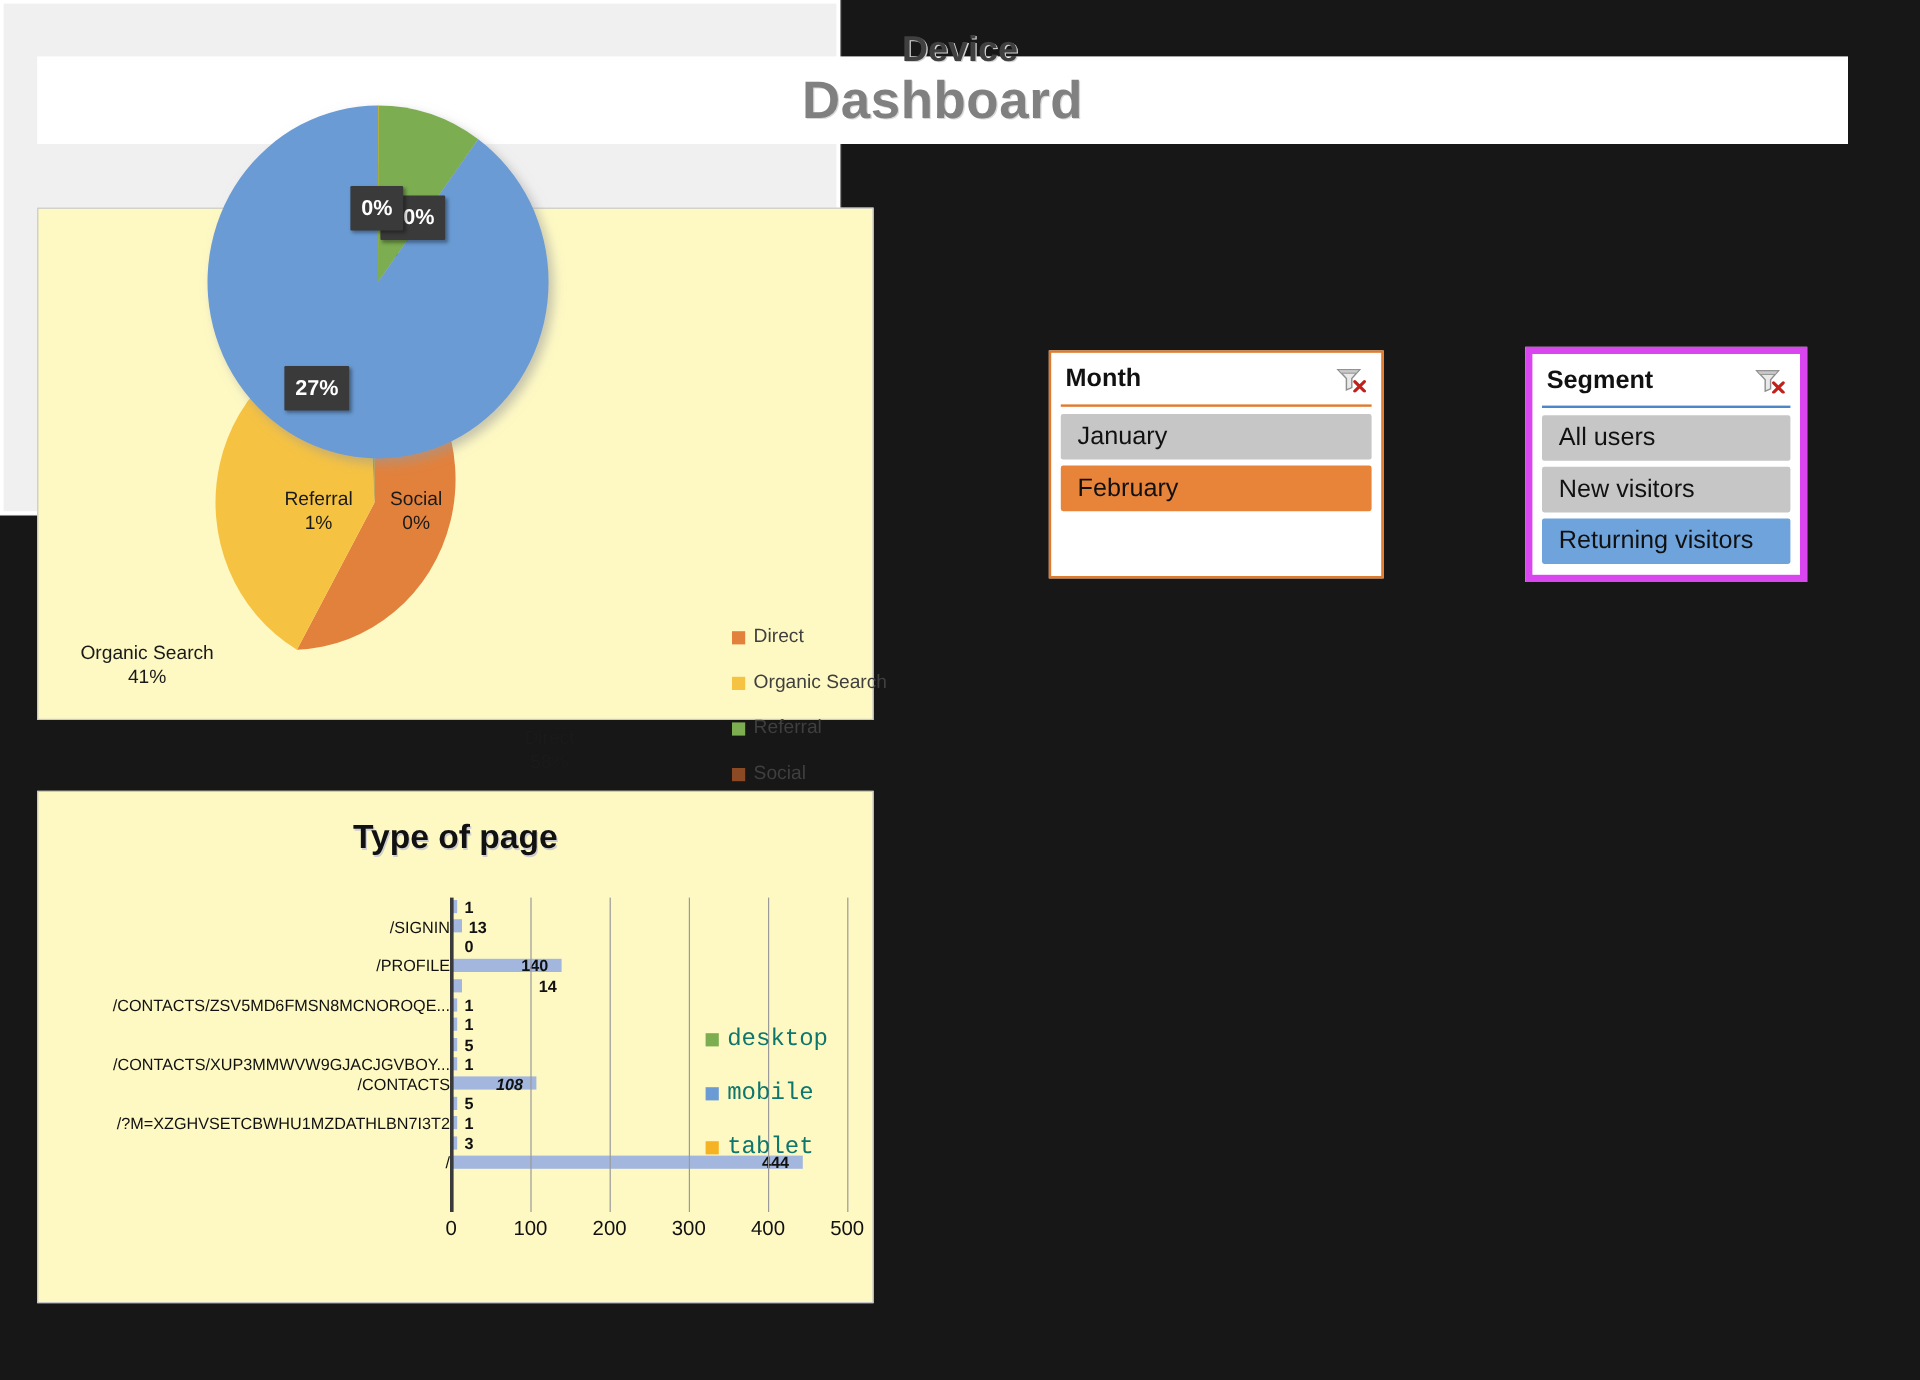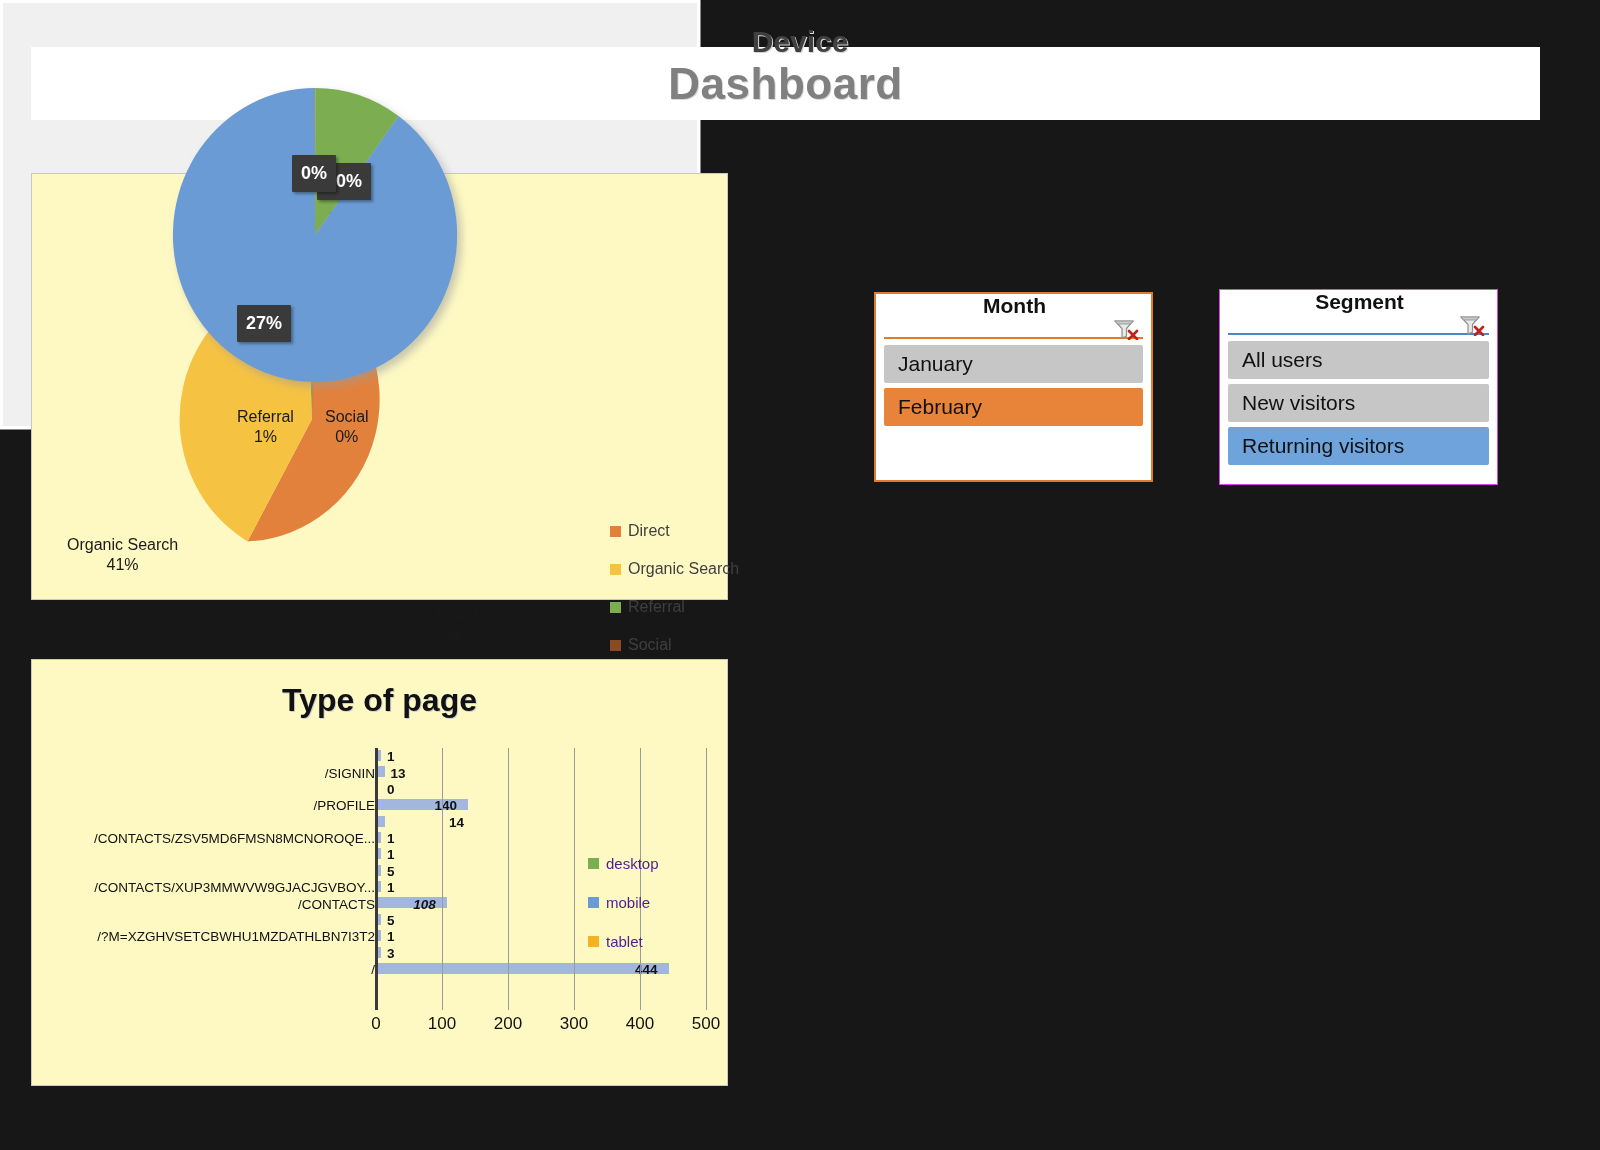--- a/index.html
+++ b/index.html
@@ -43,41 +43,41 @@
   #lbl-direct{   left:405px; top:432px; }
 
   #channel-legend{ position:absolute; left:578px; top:348px; }
   .legend-row{ display:flex; align-items:center; margin-bottom:20px; }
   .legend-swatch{ width:11px; height:11px; margin-right:7px; flex:0 0 auto; }
   .legend-label{ font-size:16px; color:#3f3f3f; white-space:nowrap; }
 
   
   .slicer{ position:absolute; background:#ffffff; }
   #month-slicer{ left:874px; top:292px; width:279px; height:190px; border:2px solid #E07B2E; }
-  #segment-slicer{ left:1219px; top:289px; width:279px; height:196px; border:1px solid #d946ef; }
-  .slicer-head{ position:relative; height:43px; display:flex; align-items:center; padding:0 10px 0 12px;flex-direction:column;}
+  #segment-slicer{ left:1271px; top:289px; width:235px; height:196px; border:6px solid #d946ef; }
+  .slicer-head{ position:relative; height:43px; display:flex; align-items:center; padding:0 10px 0 12px;}
   .slicer-title{ font-size:21px; font-weight:bold; color:#111; }
   .slicer-clear{ margin-left:auto; width:30px; height:26px; display:flex; align-items:center; justify-content:center; cursor:pointer;}
   .slicer-rule{ height:2px; margin:0 8px; }
   #month-slicer .slicer-rule{ background:#E07B2E; }
   #segment-slicer .slicer-rule{ background:#4A86C8; }
   .slicer-items{ padding:6px 8px 0 8px; }
   .slicer-item{
     height:38px; margin-bottom:5px; display:flex; align-items:center;
     padding-left:14px; font-size:21px; color:#111;
     background:#C6C6C6; border-radius:2px; cursor:pointer;
   }
   .slicer-item.sel-orange{ background:#E8833A; }
   .slicer-item.sel-blue{ background:#6FA3DB; }
 
   
   #bar-panel{ left:31px; top:659px; width:697px; height:427px; border:1px solid #c8c8c8; }
   #bar-title{
     position:absolute; left:0; top:22px; width:100%; text-align:center;
-    font-size:32px; font-weight:bold; color:#111;
+    font-size:28px; font-weight:bold; color:#111;
     text-shadow:1px 1px 0 #cfcfcf;
   }
   #bar-plot{ position:absolute; left:12px; top:88px; width:672px; height:290px; }
   #bar-rows{ position:absolute; left:0; top:0; width:100%; height:262px; }
   .bar-row{ position:relative; height:16.375px; display:flex; align-items:center; }
   .bar-cat{
     position:absolute; right:341px; top:50%; transform:translateY(-50%);
     font-size:13.5px; color:#111; white-space:nowrap; text-align:right;
   }
   .bar-track{ position:absolute; left:332px; top:0; height:100%; width:330px; }
@@ -103,21 +103,21 @@
     position:absolute; background:#3a3a3a; color:#ffffff;
     font-size:18px; font-weight:bold;
     padding:8px 9px; border-radius:1px;
     box-shadow:2px 2px 3px rgba(0,0,0,.35);
   }
   #dev-lbl-tablet{ left:292px; top:155px; z-index:2; }
   #dev-lbl-desktop{ left:317px; top:163px; z-index:1; }
   #dev-lbl-mobile{ left:237px; top:305px; z-index:2; }
   #device-legend{ position:absolute; left:588px; top:855px; }
   #device-legend .legend-row{ margin-bottom:22px; }
-  #device-legend .legend-label{ font-size:15px; color:#4c1d95; }
+  #device-legend .legend-label{ font-size:20px; color:#0f766e;font-family:Liberation Mono, monospace; }
 </style>
 </head>
 <body>
 
 <div id="title-bar">
   <div id="title-text">Dashboard</div>
 </div>
 
 <div class="panel" id="channel-panel">
   <div id="channel-title">Channel</div>

